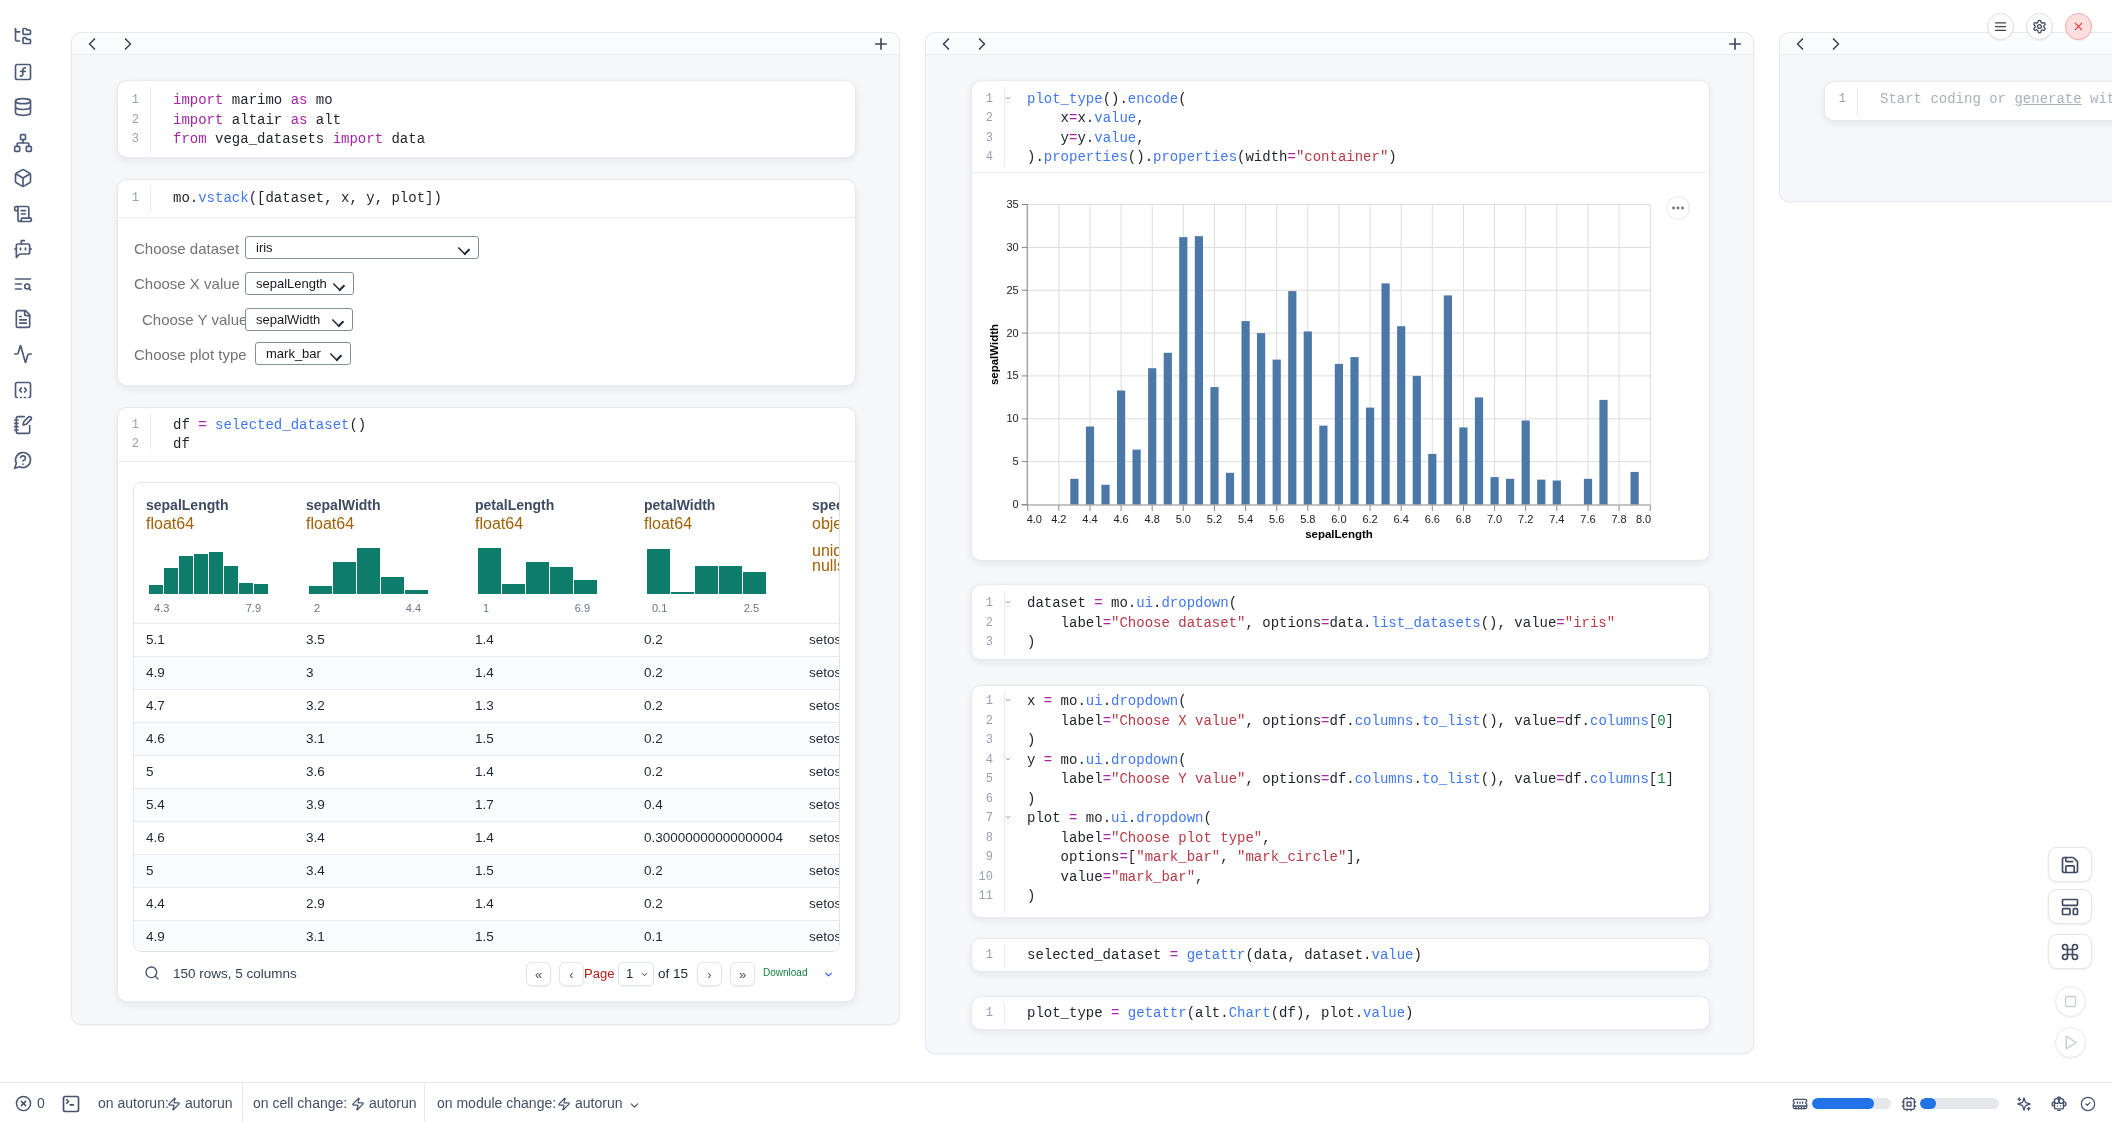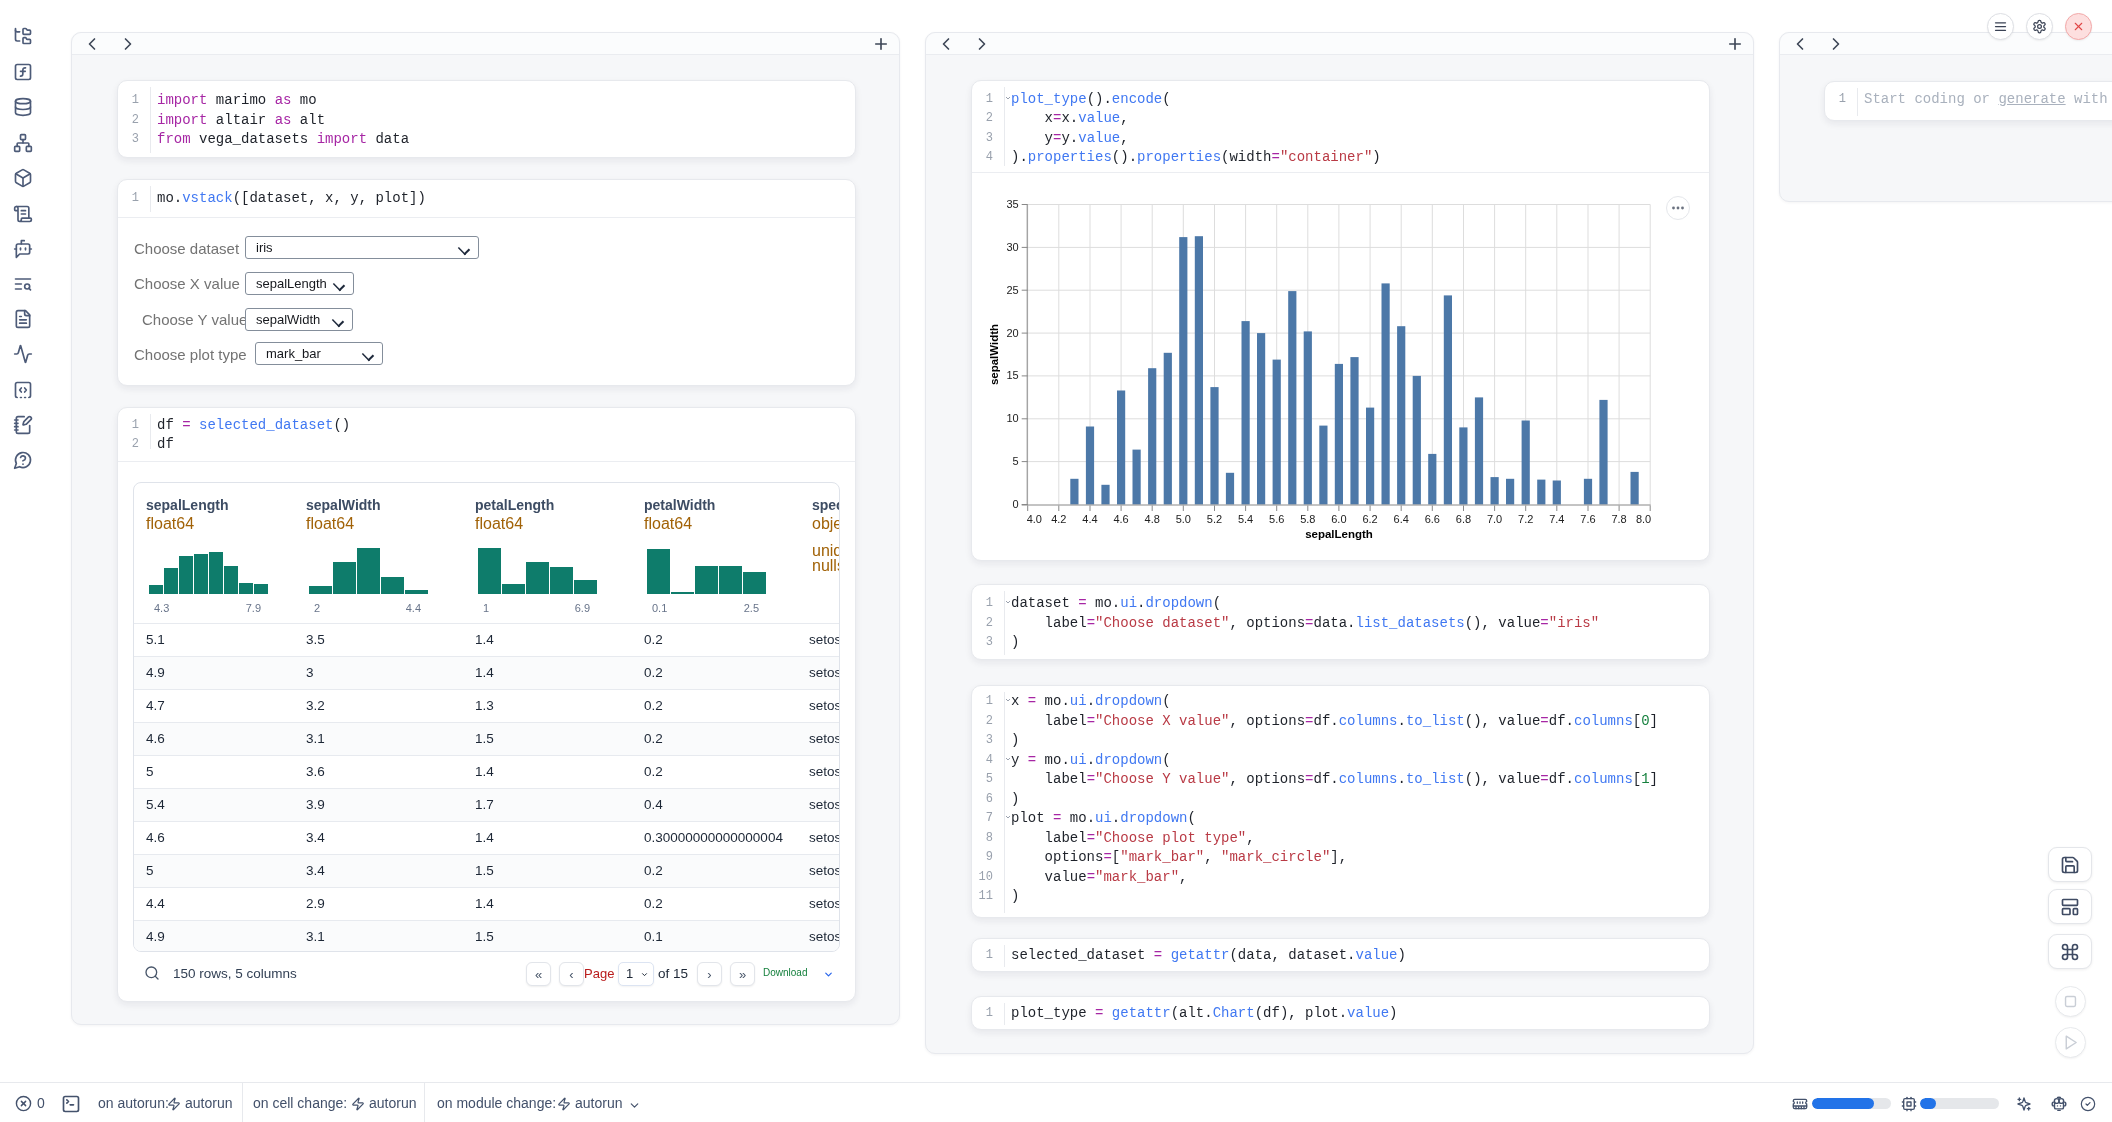--- a/index.html
+++ b/index.html
@@ -7,21 +7,21 @@
 svg{display:block}
 .panel{position:absolute;background:#f6f7f9;border:1px solid #e7e9ee;border-radius:10px;
 box-shadow:0 1px 3px rgba(30,40,60,.05)}
 .phead{position:absolute;left:0;right:0;top:0;height:22px;background:#fbfcfd;
 border-bottom:1px solid #eaecf0;border-radius:10px 10px 0 0}
 .cell{position:absolute;background:#fff;border:1px solid #e7e9ed;border-radius:10px;
 box-shadow:0 3px 7px rgba(25,35,55,.07)}
 .code{font-family:"Liberation Mono",monospace;font-size:14px;line-height:19.5px;color:#1e222a;white-space:pre}
 .line{display:flex}
 .ln{width:32px;text-align:right;padding-right:11px;color:#99a1ad;font-size:12px;flex:none;position:relative}
-.src{padding-left:7px}
+.src{padding-left:23px}
 .gutline{position:absolute;left:32px;width:1px;background:#e8eaee}
 k{color:#a626a4;font-style:normal}
 f{color:#4078f2}
 q{color:#b93a45;quotes:none}
 q::before,q::after{content:none}
 n{color:#15803d}
 .fold{position:absolute;right:-8px;top:4px;width:8px;height:8px}
 .codesec{position:relative;padding:9px 0}
 .lbl{position:absolute;font-size:15px;color:#737373}
 .sel{position:absolute;background:#fff;border:1px solid #848e9b;border-radius:3px;height:23px;
@@ -155,21 +155,21 @@
         <div class="line code"><span class="ln">1</span><span class="src">mo.<f>vstack</f>([dataset, x, y, plot])</span></div>
       </div>
       <div class="abs" style="left:0;right:0;top:37px;height:1px;background:#ebedf1"></div>
       <div class="lbl" style="left:16px;top:59.5px">Choose dataset</div>
       <div class="sel" style="left:127px;top:56px;width:234px">iris</div>
       <div class="lbl" style="left:16px;top:95.0px">Choose X value</div>
       <div class="sel" style="left:127px;top:91.5px;width:109px">sepalLength</div>
       <div class="lbl" style="left:24px;top:131.0px">Choose Y value</div>
       <div class="sel" style="left:127px;top:127.5px;width:108px">sepalWidth</div>
       <div class="lbl" style="left:16px;top:165.5px">Choose plot type</div>
-      <div class="sel" style="left:137px;top:162px;width:128px">mark_bar</div>
+      <div class="sel" style="left:137px;top:162px;width:96px">mark_bar</div>
     </div>
     <div class="cell" style="left:45px;top:374px;width:739px;height:595px">
       <div class="codesec" style="padding-top:7.5px;padding-bottom:0px">
         <div class="gutline" style="top:6px;height:34.5px"></div>
         <div class="line code"><span class="ln">1</span><span class="src">df <k>=</k> <f>selected_dataset</f>()</span></div>
         <div class="line code"><span class="ln">2</span><span class="src">df</span></div>
       </div>
       <div class="abs" style="left:0;right:0;top:53px;height:1px;background:#ebedf1"></div>
       <div class="tblbox" style="left:15px;top:74px;width:707px;height:470px">
         <div class="th" style="left:12px;top:14px">sepalLength</div>

